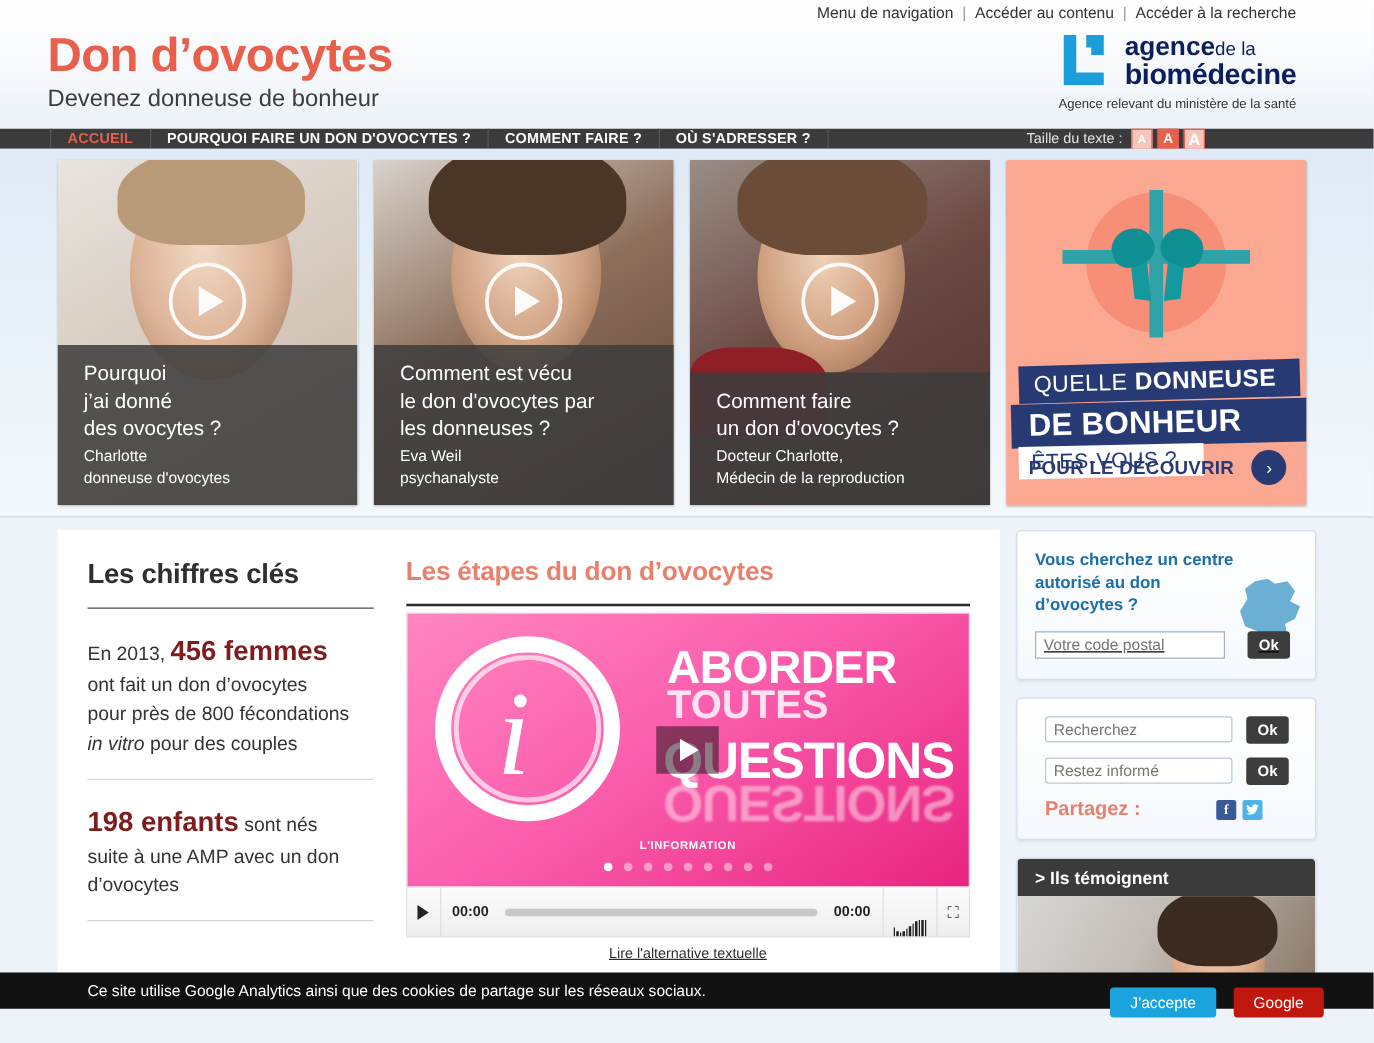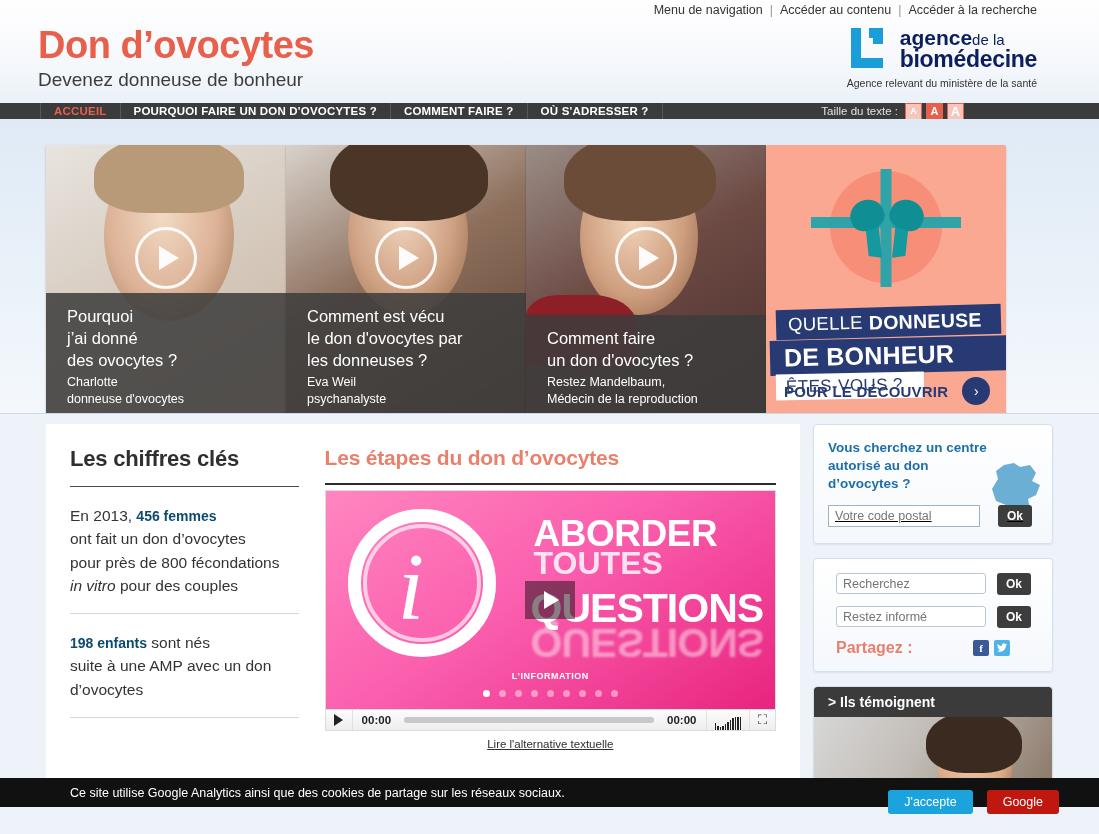--- a/index.html
+++ b/index.html
@@ -79,21 +79,21 @@
   .ts-btn.large { font-size: 13px; }
 
   
   .carousel {
     height: 294px;
     background: linear-gradient(#dfeaf6, #eaf2f9 55%, #f4f8fc);
     padding-top: 9px;
     position: relative;
   }
   .carousel-inner {
-    width: 1007px; margin: 17px auto; display: flex; 
+    width: 1007px; margin: 0 auto; display: flex; gap: 13px;
   }
   .vcard {
     width: 240px; height: 276px; position: relative;
     overflow: hidden; cursor: pointer;
     box-shadow: 0 1px 2px rgba(0,0,0,.25);
   }
   .vcard-photo { position: absolute; inset: 0; }
   .p1 { background: linear-gradient(150deg,#e8e4df 0%,#d9cfc4 40%,#c8b3a0 100%); }
   .p2 { background: linear-gradient(150deg,#d8d2cc 0%,#8d6f5c 45%,#5b4132 100%); }
   .p3 { background: linear-gradient(150deg,#9a8d86 0%,#6d4a44 45%,#4a2f2c 100%); }
@@ -194,21 +194,21 @@
     display: flex; gap: 26px;
   }
 
   .col-figures { width: 236px; }
   .h-dark {
     font-size: 22px; font-weight: bold; color: #2f2f2f; letter-spacing: -0.2px;
   }
   .rule { border-top: 1px solid #4a4a4a; margin: 14px 0 0 0; }
   .rule-light { border-top: 1px solid #d6d6d6; margin: 16px 0 0 0; }
   .fig-block { font-size: 15.5px; color: #333; line-height: 1.5; padding-top: 17px; }
-  .fig-num { color: #0c4a6e; font-size: 14px; font-weight: bold; }
+  .fig-num { color: #7f1d1d; font-size: 22px; font-weight: bold; }
   .fig-em { font-style: italic; }
 
   .col-video { width: 466px; }
   .h-coral {
     font-size: 21px; font-weight: bold; color: #e8806c; letter-spacing: -0.2px;
   }
   .rule-dark { border-top: 2px solid #2c2c2c; margin-top: 13px; }
   .player {
     margin-top: 5px; border: 1px solid #dcdcdc; background: #fff;
   }
@@ -265,21 +265,21 @@
     width: 50px; height: 38px; background: rgba(40,20,30,.55);
     display: flex; align-items: center; justify-content: center;
     cursor: pointer;
   }
   .stage-play i {
     width: 0; height: 0; margin-left: 3px;
     border-left: 15px solid #fff;
     border-top: 9px solid transparent; border-bottom: 9px solid transparent;
   }
   .controls {
-    height: 21px; background: linear-gradient(#fcfcfc,#eeeeee);
+    height: 40px; background: linear-gradient(#fcfcfc,#eeeeee);
     border-top: 1px solid #ddd;
     display: flex; align-items: center; font-size: 11.5px; color: #222;
   }
   .ctl-btn {
     width: 27px; display: flex; align-items: center; justify-content: center;
     cursor: pointer; border-right: 1px solid #e0e0e0; height: 100%;
   }
   .ctl-play { width: 0; height: 0; border-left: 9px solid #222;
     border-top: 6px solid transparent; border-bottom: 6px solid transparent; }
   .ctl-time { padding: 0 9px; font-weight: bold; }
@@ -492,21 +492,21 @@
       </div>
       <div class="play-ring">
           <div class="play-tri"></div>
         </div>
       <div class="vcard-caption">
         <div class="vcard-q">
           <div>Comment faire</div>
           <div>un don d'ovocytes ?</div>
         </div>
         <div class="vcard-meta">
-          <div>Restez Mandelbaum,</div>
+          <div>Docteur Charlotte,</div>
           <div>Médecin de la reproduction</div>
         </div>
       </div>
     </div>
 
     <div class="promo">
       <div class="promo-circle"></div>
       <div class="gift-h"></div>
       <div class="gift-v"></div>
       <div class="bow-tail-l"></div>

